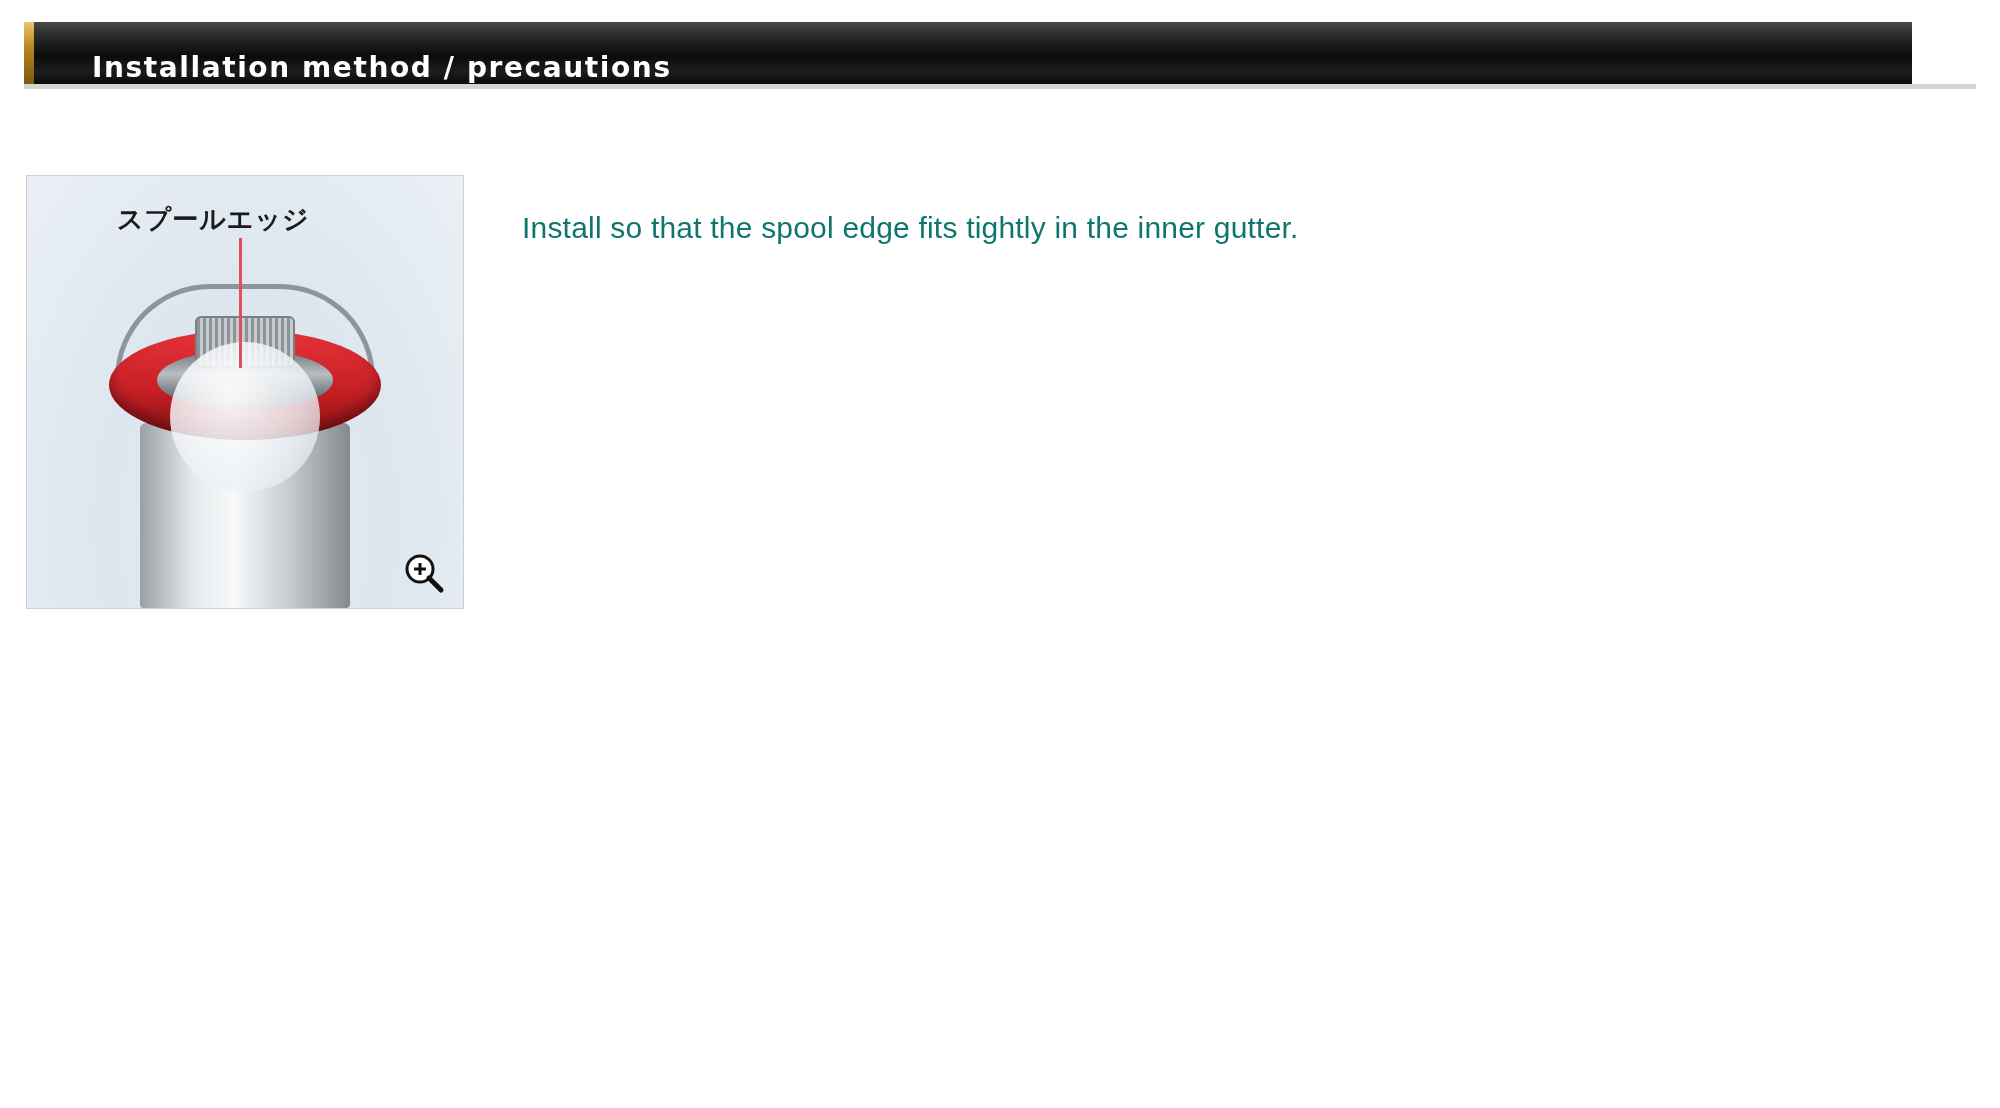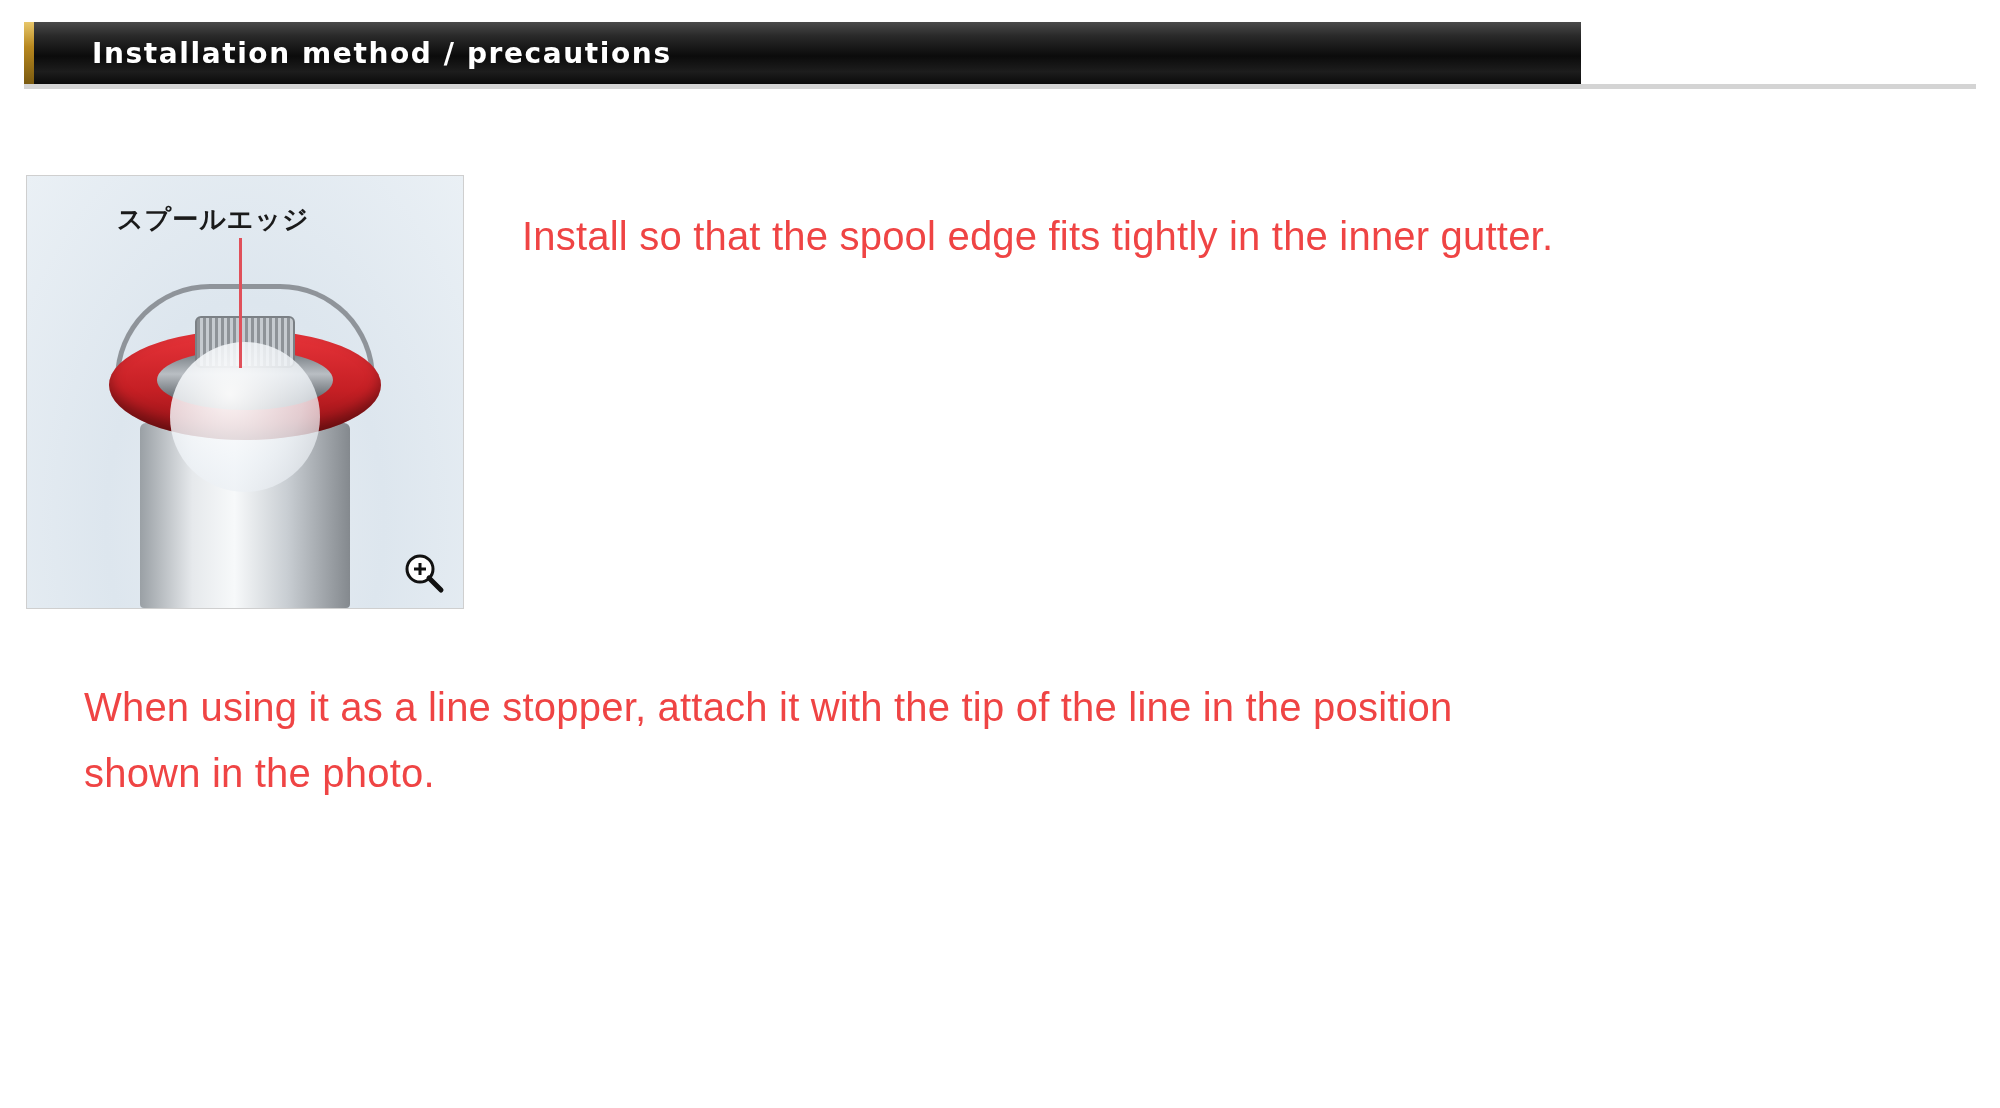--- a/index.html
+++ b/index.html
@@ -19,25 +19,25 @@
     width: 2000px;
     height: 1108px;
     background: #ffffff;
   }
 
   
   .header-bar {
     position: absolute;
     left: 24px;
     top: 22px;
-    width: 1557px;
+    width: 1888px;
     height: 62px;
     background: linear-gradient(to bottom, #4a4a4a 0%, #2a2a2a 22%, #0b0b0b 55%, #1d1d1d 80%, #0a0a0a 100%);
     display: flex;
-    align-items: center;
+    align-items: flex-end;
     box-sizing: border-box;
   }
   .header-accent {
     position: absolute;
     left: 0;
     top: 0;
     width: 10px;
     height: 62px;
     background: linear-gradient(to bottom, #e8c76a 0%, #b8881f 40%, #7a5a10 100%);
   }
@@ -217,23 +217,23 @@
     bottom: 14px;
     width: 44px;
     height: 44px;
   }
 
   .caption {
     margin-left: 58px;
     margin-top: 28px;
     max-width: 1460px;
     font-family: "Liberation Sans", sans-serif;
-    font-size: 40px;
+    font-size: 30px;
     line-height: 1.65;
-    color: #ef4444;
+    color: #0f766e;
     letter-spacing: 0.2px;
   }
   #row-2 .caption { margin-top: 34px; }
 </style>
 </head>
 <body>
 
 <div class="page">
 
   <div class="header-bar">
@@ -265,16 +265,15 @@
         <line x1="13" y1="19" x2="25" y2="19" stroke="#111111" stroke-width="3"></line>
         <line x1="19" y1="13" x2="19" y2="25" stroke="#111111" stroke-width="3"></line>
       </svg>
     </div>
 
     <div class="caption">Install so that the spool edge fits tightly in the inner gutter.</div>
   </div>
 
   <div class="row" id="row-2">
 
-    <div class="caption">When using it as a line stopper, attach it with the tip of the line in the position shown in the photo.</div>
   </div>
 
 </div>
 
 </body></html>

